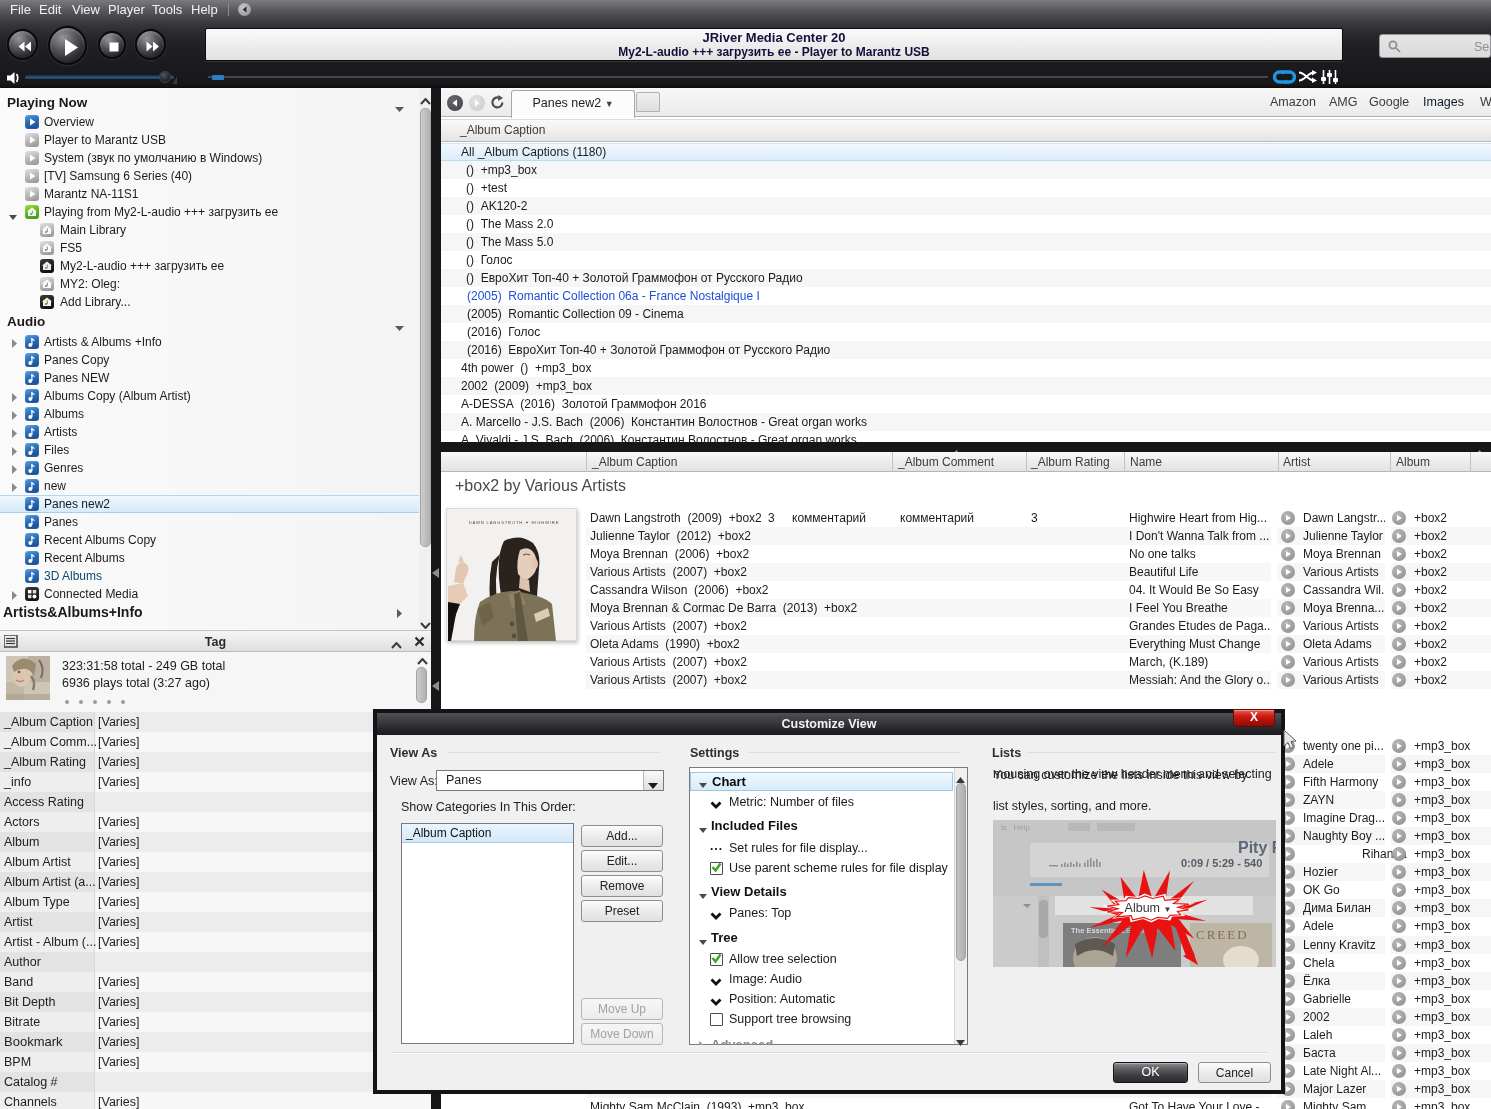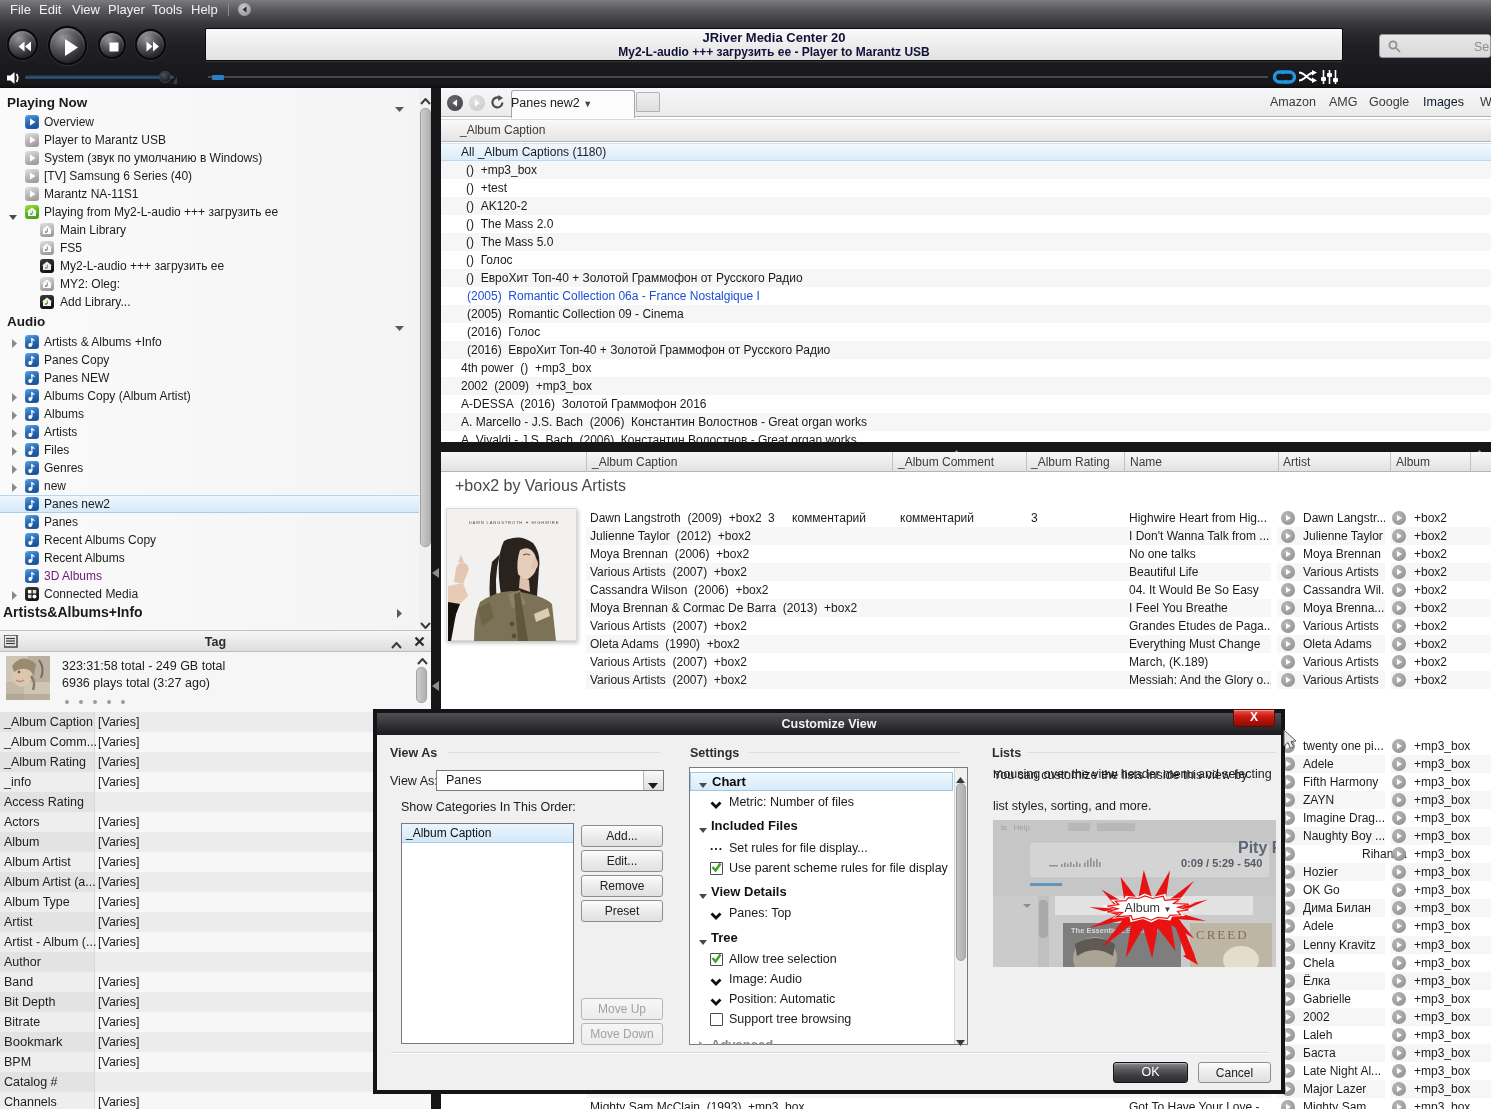--- a/index.html
+++ b/index.html
@@ -254,21 +254,21 @@
       <circle cx="5.2" cy="10" r="1.9" fill="#fff"></circle>
       <rect x="6.3" y="3.2" width="1.2" height="6.8" fill="#fff"></rect>
       <path d="M6.3 3.2 Q9.5 3.8 9.8 6.2 Q8.5 5 6.3 5.2 Z" fill="#fff"></path>
     </svg></div>
 <div class="a tx" style="left:44px;top:548.9px;height:18px;line-height:18px;color:#1c1c1c">Recent Albums</div>
 <div class="a noteic" style="left:25px;top:568.9px"><svg width="14" height="14">
       <circle cx="5.2" cy="10" r="1.9" fill="#fff"></circle>
       <rect x="6.3" y="3.2" width="1.2" height="6.8" fill="#fff"></rect>
       <path d="M6.3 3.2 Q9.5 3.8 9.8 6.2 Q8.5 5 6.3 5.2 Z" fill="#fff"></path>
     </svg></div>
-<div class="a tx" style="left:44px;top:566.9px;height:18px;line-height:18px;color:#701a75">3D Albums</div>
+<div class="a tx" style="left:44px;top:566.9px;height:18px;line-height:18px;color:#0c4a6e">3D Albums</div>
 <div class="a" style="left:12px;top:589.4px;width:5px;height:9px"><svg width="5" height="9">
       <path d="M0 0 L5 4.5 L0 9 Z" fill="#8a8a8a"></path>
     </svg></div>
 <div class="a blkic" style="left:25px;top:586.9px"><svg width="14" height="14">
       <rect x="3" y="3" width="3.4" height="3.4" fill="#fff"></rect>
       <rect x="7.8" y="3" width="3.4" height="3.4" fill="#e0e0e0"></rect>
       <rect x="3" y="7.8" width="3.4" height="3.4" fill="#e0e0e0"></rect>
       <circle cx="9.5" cy="9.5" r="2" fill="#fff"></circle>
     </svg></div>
 <div class="a tx" style="left:44px;top:584.9px;height:18px;line-height:18px;color:#1c1c1c">Connected Media</div>
@@ -412,21 +412,21 @@
       <path d="M10 4.5 L5.5 8 L10 11.5 Z" fill="#fff"></path>
     </svg></div>
 <div class="a" style="left:469px;top:95px;width:16px;height:16px;border-radius:50%;background:radial-gradient(circle at 38% 32%,#e2e2e2,#cacaca)"><svg width="16" height="16">
       <path d="M6 4.5 L10.5 8 L6 11.5 Z" fill="#fff"></path>
     </svg></div>
 <div class="a" style="left:489px;top:94px;width:17px;height:17px"><svg width="17" height="17">
       <path d="M13.4 8.5 A5 5 0 1 1 10.5 3.9" stroke="#4e4e52" stroke-width="2.2" fill="none"></path>
       <path d="M9.2 1 L14 4 L9.2 7 Z" fill="#4e4e52"></path>
     </svg></div>
 <div class="a" style="left:511px;top:90px;width:124px;height:28px;background:#fcfcfc;border:1px solid #a6a6a6;border-bottom:none;border-radius:3px 3px 0 0"></div>
-<div class="a" style="left:511px;top:90px;width:124px;height:27px;line-height:27px;font-size:12.5px;color:#222">Panes new2 <span style="font-size:9px;color:#444">▼</span></div>
+<div class="a" style="left:511px;top:90px;width:124px;height:27px;line-height:27px;text-align:center;font-size:12.5px;color:#222">Panes new2 <span style="font-size:9px;color:#444">▼</span></div>
 <div class="a" style="left:636px;top:92px;width:24px;height:20px;background:linear-gradient(#f0f0f0,#dedede);border:1px solid #b2b2b2;border-radius:2px 2px 0 0"></div>
 <div class="a tx" style="left:1270px;top:95px;font-size:12.5px;color:#3a3a3c">Amazon</div>
 <div class="a tx" style="left:1329px;top:95px;font-size:12.5px;color:#3a3a3c">AMG</div>
 <div class="a tx" style="left:1369px;top:95px;font-size:12.5px;color:#3a3a3c">Google</div>
 <div class="a tx" style="left:1423px;top:95px;font-size:12.5px;color:#0f172a">Images</div>
 <div class="a tx" style="left:1480px;top:95px;font-size:12.5px;color:#3a3a3c">W</div>
 <div class="a" style="left:441px;top:119px;width:1050px;height:23px;background:linear-gradient(#fafafa,#e4e4e4);border-bottom:1px solid #b6b6b6;border-top:1px solid #dadada"></div>
 <div class="a tx" style="left:460px;top:119px;height:23px;line-height:23px;font-size:12px;color:#3c3c3c">_Album Caption</div>
 <div class="a" style="left:441px;top:143px;width:1050px;height:18px;background:linear-gradient(#f1f8fe,#dcecfa);border-top:1px solid #cfe4f5;border-bottom:1px solid #bcd9ee"></div>
 <div class="a tx" style="left:461px;top:143px;width:1020px;height:18px;line-height:18px;overflow:hidden;font-size:12px;color:#1a1a1a">All _Album Captions (1180)</div>

